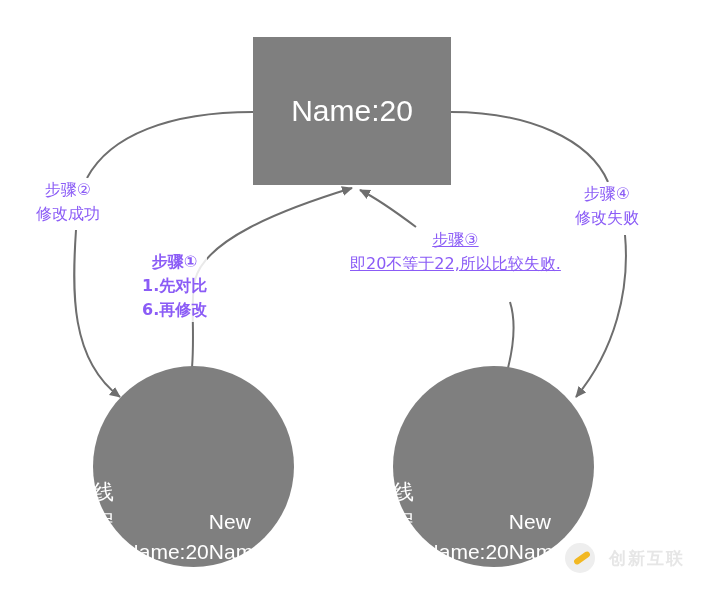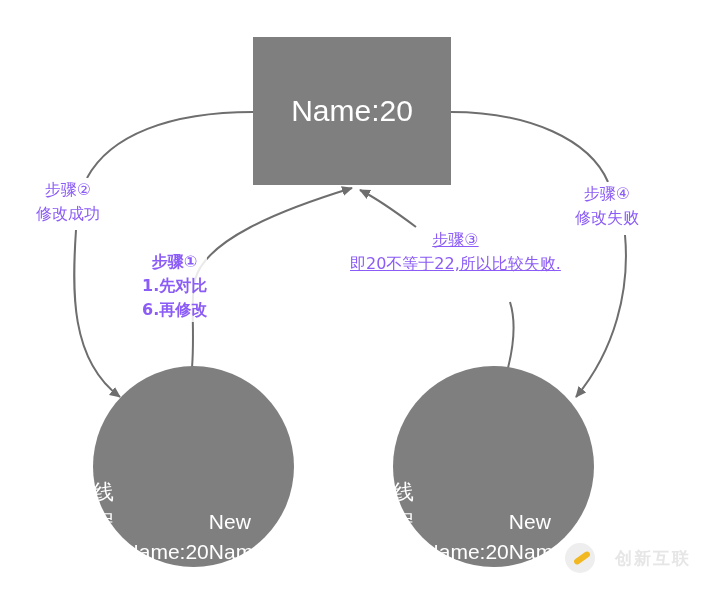--- a/index.html
+++ b/index.html
@@ -15,21 +15,21 @@
     .node-circle .line { font-family: "Liberation Sans", sans-serif; font-size: 21px; line-height: 30px; }
     .circle-1 { left: 93px; top: 366px; }
     .circle-2 { left: 393px; top: 366px; }
     .label { position: absolute; color: #8b5cf6; font-size: 16px; line-height: 24px;
              text-align: center; white-space: nowrap; background: rgba(255,255,255,0.85); }
     .label .ln { display: block; }
     .lbl-step2 { left: 36px; top: 178px; }
     .lbl-step1 { left: 142px; top: 250px; font-weight: bold; }
     .lbl-step3 { left: 350px; top: 228px; text-decoration: underline; }
     .lbl-step4 { left: 575px; top: 182px; }
-    .watermark { position: absolute; left: 565px; top: 543px; display: flex; align-items: center; gap: 20px; }
+    .watermark { position: absolute; left: 565px; top: 543px; display: flex; align-items: center; gap: 14px; }
     .wm-logo { width: 30px; height: 30px; border-radius: 50%; background: #eeeeee; position: relative; }
     .wm-logo::after { content: ""; position: absolute; left: 8px; top: 12px; width: 18px; height: 6px;
                       background: #f2b822; transform: rotate(-35deg); border-radius: 3px; }
     .wm-text { color: #e6e6e6; font-size: 17px; font-weight: bold; letter-spacing: 2px; }
   </style>
 </head>
 <body>
 
 <svg id="canvas" viewBox="0 0 703 589">
   <defs>

